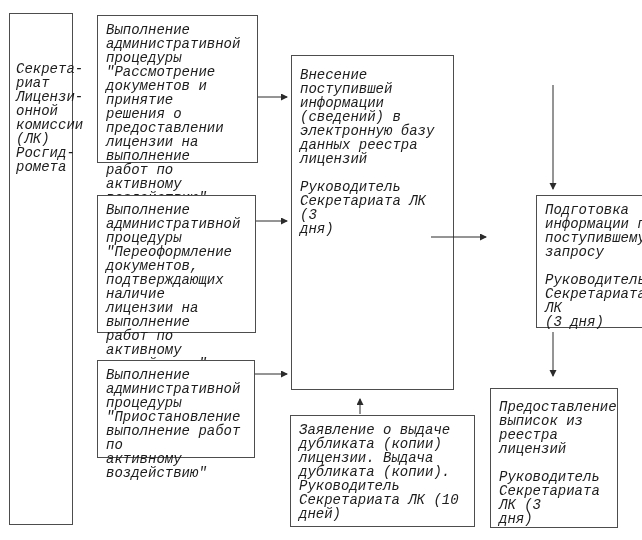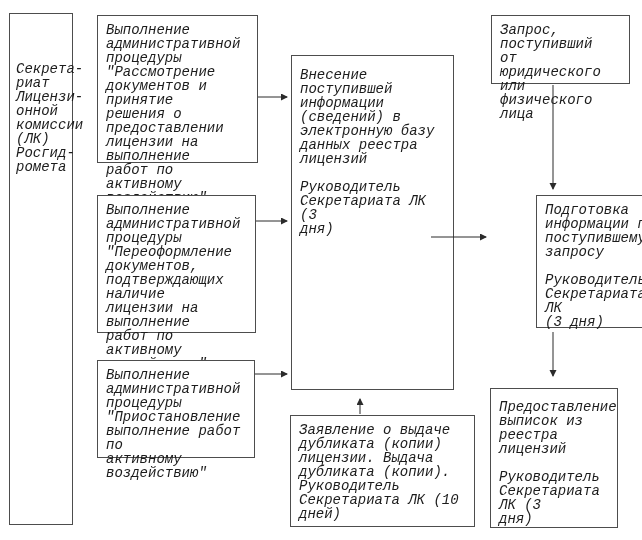--- a/index.html
+++ b/index.html
@@ -96,25 +96,20 @@
 (сведений) в
 электронную базу
 данных реестра
 лицензий
 
 Руководитель
 Секретариата ЛК (3
 дня)</div>
   </div>
 
-  <div class="box b-request">
-    <div class="box-text">Запрос, поступивший
-от юридического или
-физического лица</div>
-  </div>
 
   <div class="box b-prepare-info">
     <div class="box-text">Подготовка
 информации по
 поступившему
 запросу
 
 Руководитель
 Секретариата ЛК
 (3 дня)</div>

